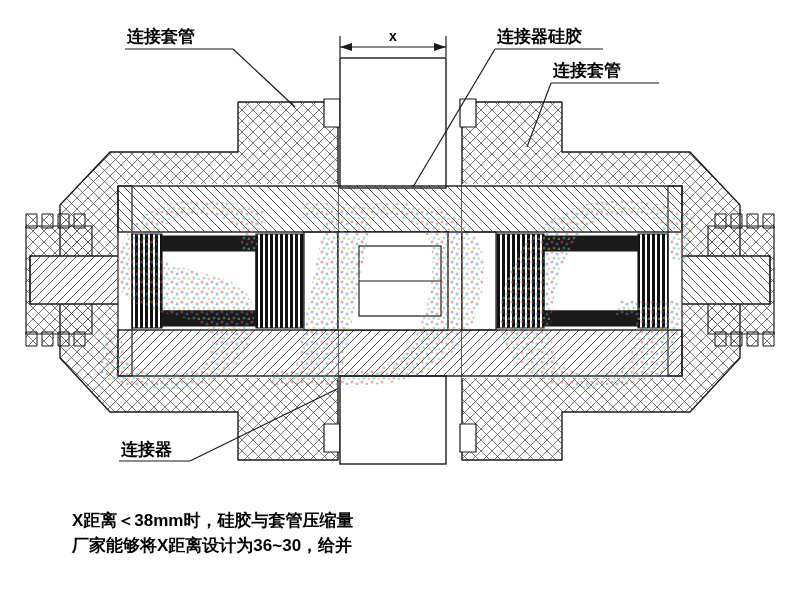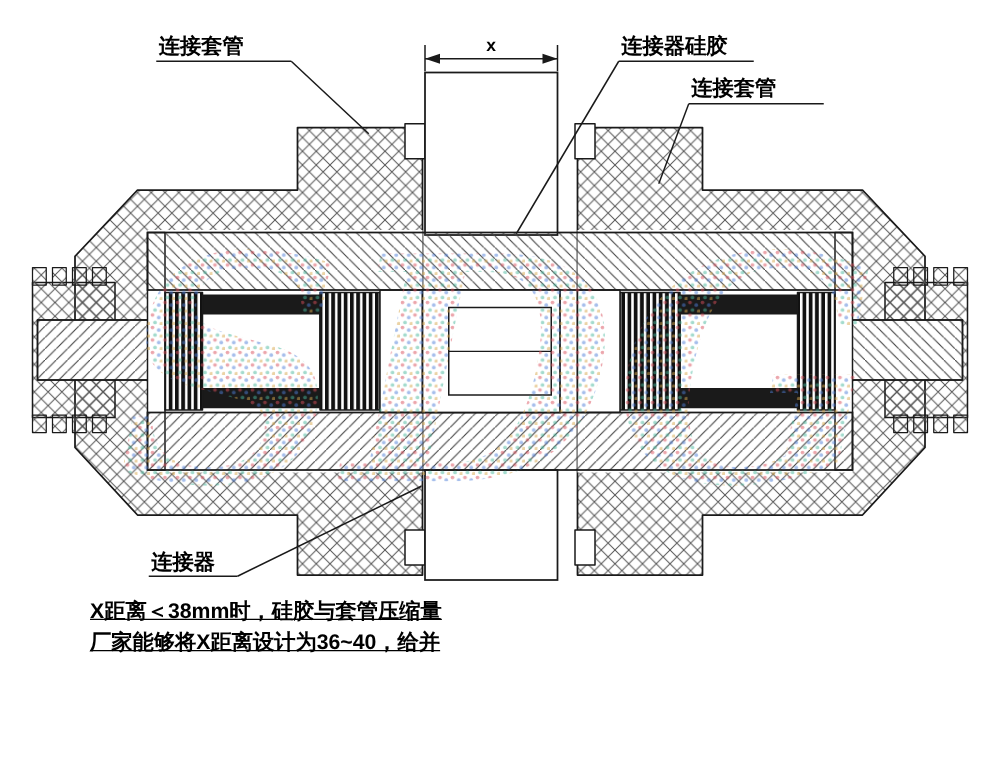--- a/index.html
+++ b/index.html
@@ -1,20 +1,20 @@
 <!DOCTYPE html>
 <html><head>
 <meta charset="utf-8">
 <style>
   html,body{margin:0;padding:0;background:#fff;}
   .page{position:relative;width:800px;height:608px;background:#fff;overflow:hidden;
         font-family:"Liberation Sans",sans-serif;}
   .diagram-svg{position:absolute;left:0;top:0;}
-  .notes{position:absolute;left:72px;top:476px;width:710px;
-         font-size:17px;line-height:25px;font-weight:600;color:#000;text-decoration:underline;}
+  .notes{position:absolute;left:72px;top:508px;width:710px;
+         font-size:17px;line-height:25px;font-weight:600;color:#000;}
   .notes div{white-space:nowrap;}
   .svg-label{font-size:17px;font-weight:600;fill:#000;}
   .dim-label{font-size:14px;font-weight:600;fill:#000;}
 </style>
 </head>
 <body>
 
 <div class="page">
 
   <svg class="diagram-svg" width="800" height="608" viewBox="0 0 800 608">
@@ -116,16 +116,16 @@
       <g>
         <text class="svg-label" x="121" y="455">连接器</text>
         <line x1="119" y1="461" x2="190" y2="461" stroke="#1a1a1a" stroke-width="1.2"></line>
         <line x1="190" y1="461" x2="337" y2="389" stroke="#1a1a1a" stroke-width="1.2"></line>
       </g>
     </g>
   </svg>
 
   <div class="notes">
     <div>X距离＜38mm时，硅胶与套管压缩量</div>
-    <div>厂家能够将X距离设计为36~40，给并</div>
+    <div>厂家能够将X距离设计为36~30，给并</div>
   </div>
 
 </div>
 
 </body></html>

